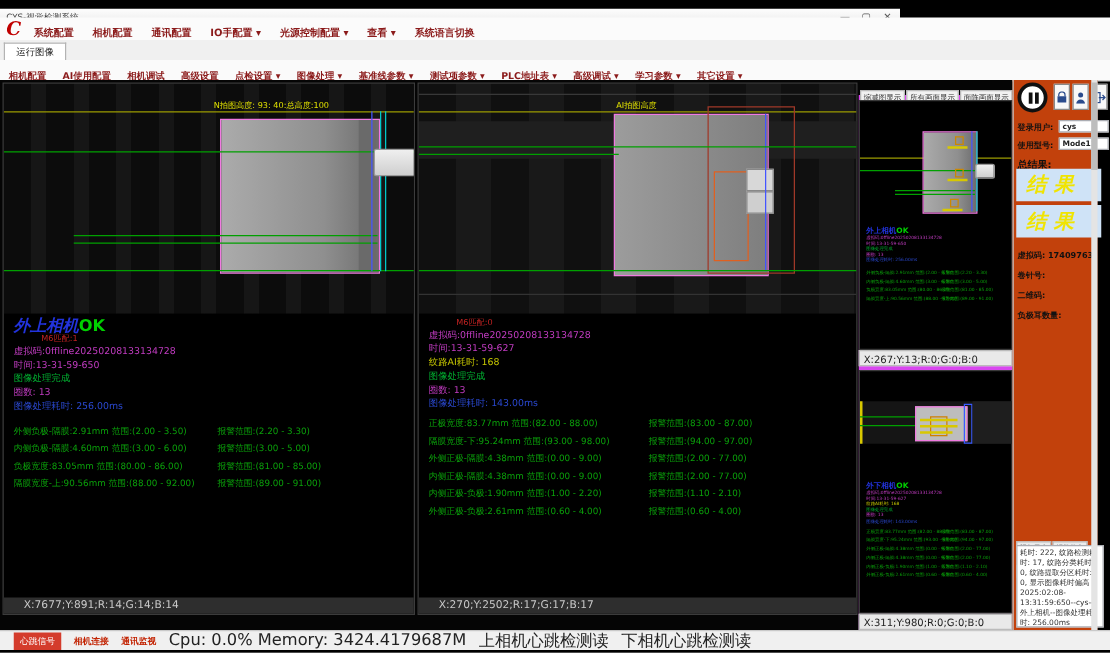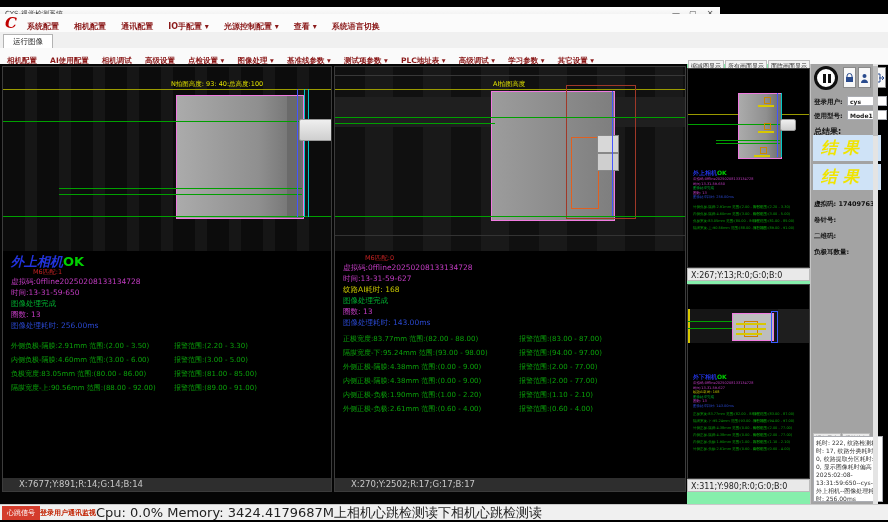--- a/index.html
+++ b/index.html
@@ -29,60 +29,60 @@
   .olive{position:absolute;height:1px;background:#9a9a00;}
   .gline{position:absolute;height:1px;background:#00a000;}
   .vline{position:absolute;width:1px;}
   .cyan{background:#00c8c8;} .vblue{background:#4455ff;}
   .ynote{position:absolute;font-size:6.5px;color:#e0e000;white-space:nowrap;}
   .electrode{position:absolute;background:linear-gradient(90deg,#ababab,#8f8f8f 65%,#6c6c6c);border:1px solid #f07ae0;}
   .connector{position:absolute;background:linear-gradient(#efefef,#cfcfcf);border-radius:2px;border:1px solid #9a9a9a;}
   
   .overlay{position:absolute;left:8px;top:188px;right:2px;}
   .ov-title{font-size:13px;font-weight:bold;font-style:italic;line-height:13px;white-space:nowrap;}
-  .t-cam{color:#2233dd;font-family:Liberation Mono, monospace;} .t-ok{color:#00d000;font-style:normal;}
+  .t-cam{color:#2233dd;} .t-ok{color:#00d000;font-style:normal;}
   .ov-match{color:#c22222;font-size:6.5px;line-height:7px;margin-left:22px;}
   .ov-line{font-size:7.5px;line-height:11px;white-space:nowrap;}
   .mag{color:#c23cc2;} .grn{color:#00b030;} .blu{color:#2a48d0;} .yel{color:#c8c800;}
   .ov-rows{margin-top:8px;}
   .ov-row{display:flex;font-size:7px;line-height:14px;color:#0aa00a;white-space:nowrap;}
   .ov-row .m{flex:none;width:163px;}
   #panel-right .ov-row .m{width:176px;}
   .coords{position:absolute;left:0;right:0;bottom:0;height:13px;background:#2e2e2e;color:#c8c8c8;font-size:8.5px;line-height:13px;padding-left:16px;}
   
-  #thumbs{left:687px;top:0px;width:123px;height:440px;background:#86efac;}
+  #thumbs{left:687px;top:12px;width:123px;height:440px;background:#d946ef;}
   .th-tab{display:inline-block;font-size:6px;color:#333;background:#f2f2f2;border:1px solid #bbb;border-bottom:none;padding:1px 2px;margin-right:1px;}
   #thumb-tabs{position:absolute;left:1px;top:-11px;white-space:nowrap;}
   .thumb-view{position:absolute;left:0;width:123px;background:#000;border:1px solid #3a3a3a;box-sizing:border-box;}
   #thumb1{top:4px;height:200px;}
   #thumb2{top:220px;height:195px;}
   .th-label{position:absolute;left:0;width:123px;height:13px;background:#e9e9e9;color:#222;font-size:8px;line-height:13px;padding-left:3px;box-sizing:border-box;border:1px solid #bbb;}
   #thumb1-label{top:204px;} #thumb2-label{top:415px;}
   .mv-title{font-size:6px;font-weight:bold;line-height:7px;white-space:nowrap;}
   .mv-line{font-size:3.5px;line-height:4.5px;white-space:nowrap;}
   .mv-row{display:flex;font-size:3.5px;line-height:7px;color:#0aa00a;white-space:nowrap;}
   .mv-row .m{flex:none;width:60px;}
   .osq{position:absolute;width:5px;height:5px;border:1px solid #cc8800;}
   .ybar{position:absolute;height:2px;background:#d8c800;}
   
-  #sidebar{left:810px;top:64px;width:68px;height:440px;background:#a3a3a3;border-left:1px solid #c5c5c5;box-sizing:border-box;}
+  #sidebar{left:810px;top:64px;width:68px;height:440px;background:#c2410c;border-left:1px solid #c5c5c5;box-sizing:border-box;}
   .pause-btn{position:absolute;left:3px;top:2px;width:24px;height:24px;border:3px solid #101010;border-radius:50%;background:#fff;box-sizing:border-box;}
   .pause-btn i{position:absolute;top:5px;width:3px;height:9px;background:#101010;}
   .icon-btn{position:absolute;top:3px;width:13px;height:21px;background:#f8f8f8;border:1px solid #8a8a8a;box-sizing:border-box;}
   .icon-btn svg{display:block;margin:5px auto 0 auto;}
   .sb-row{position:absolute;left:3px;font-size:6.5px;font-weight:bold;color:#111;white-space:nowrap;}
   .sb-input{position:absolute;left:33px;top:-2px;width:40px;height:10px;background:#fff;border:1px solid #abadb3;font-size:6px;line-height:10px;padding-left:2px;box-sizing:border-box;color:#222;}
   .res-block{position:absolute;left:2px;width:68px;height:26px;background:#cfe3f7;}
   .res-text{font-size:16px;font-weight:bold;font-style:italic;color:#f0e400;letter-spacing:6px;line-height:26px;padding-left:8px;}
   .log-tab{display:inline-block;font-size:5.5px;color:#333;background:#ececec;border:1px solid #bbb;border-bottom:none;padding:1px 2px;margin-right:1px;}
   #log-box{position:absolute;left:2px;top:372px;width:70px;height:66px;background:#fff;border:1px solid #abadb3;font-size:6px;line-height:8px;color:#333;padding:2px;box-sizing:border-box;overflow:hidden;}
   #sb-scroll{position:absolute;right:0px;top:0;width:5px;height:440px;background:#e4e4e4;}
   #sb-thumb{position:absolute;left:0;top:2px;width:5px;height:70px;background:#bdbdbd;}
   
-  #statusbar{left:0;top:504px;width:888px;height:16px;background:#f0f0f0;border-top:1px solid #c9c9c9;display:flex;align-items:center;gap:0;padding-left:2px;box-sizing:border-box;}
+  #statusbar{left:0;top:504px;width:888px;height:16px;background:#f0f0f0;border-top:1px solid #c9c9c9;display:flex;align-items:center;gap:10px;padding-left:11px;box-sizing:border-box;}
   .chip{background:#d43c2c;color:#fff;font-size:7px;padding:2px 5px;}
   .st-red{color:#c22200;font-size:7px;font-weight:bold;}
   .st-dark{color:#222;font-size:13px;}
 </style>
 </head>
 <body>
 
 <div id="app">
 
   <div id="titlebar" class="abs">
@@ -385,20 +385,20 @@
     </div>
     <div id="log-box">耗时: 222, 纹路检测耗时: 17, 纹路分类耗时: 0, 纹路提取分区耗时: 0, 显示图像耗时偏高 2025:02:08-13:31:59:650--cys--外上相机--图像处理耗时: 256.00ms</div>
 
     <div id="sb-scroll">
         <div id="sb-thumb"></div>
       </div>
   </div>
 
   <div id="statusbar" class="abs">
     <span class="chip">心跳信号</span>
-    <span class="st-red">登录用户</span>
+    <span class="st-red">相机连接</span>
     <span class="st-red">通讯监视</span>
     <span class="st-dark">Cpu: 0.0% Memory: 3424.4179687M</span>
     <span class="st-dark">上相机心跳检测读</span>
     <span class="st-dark">下相机心跳检测读</span>
   </div>
 
 </div>
 
 </body></html>

